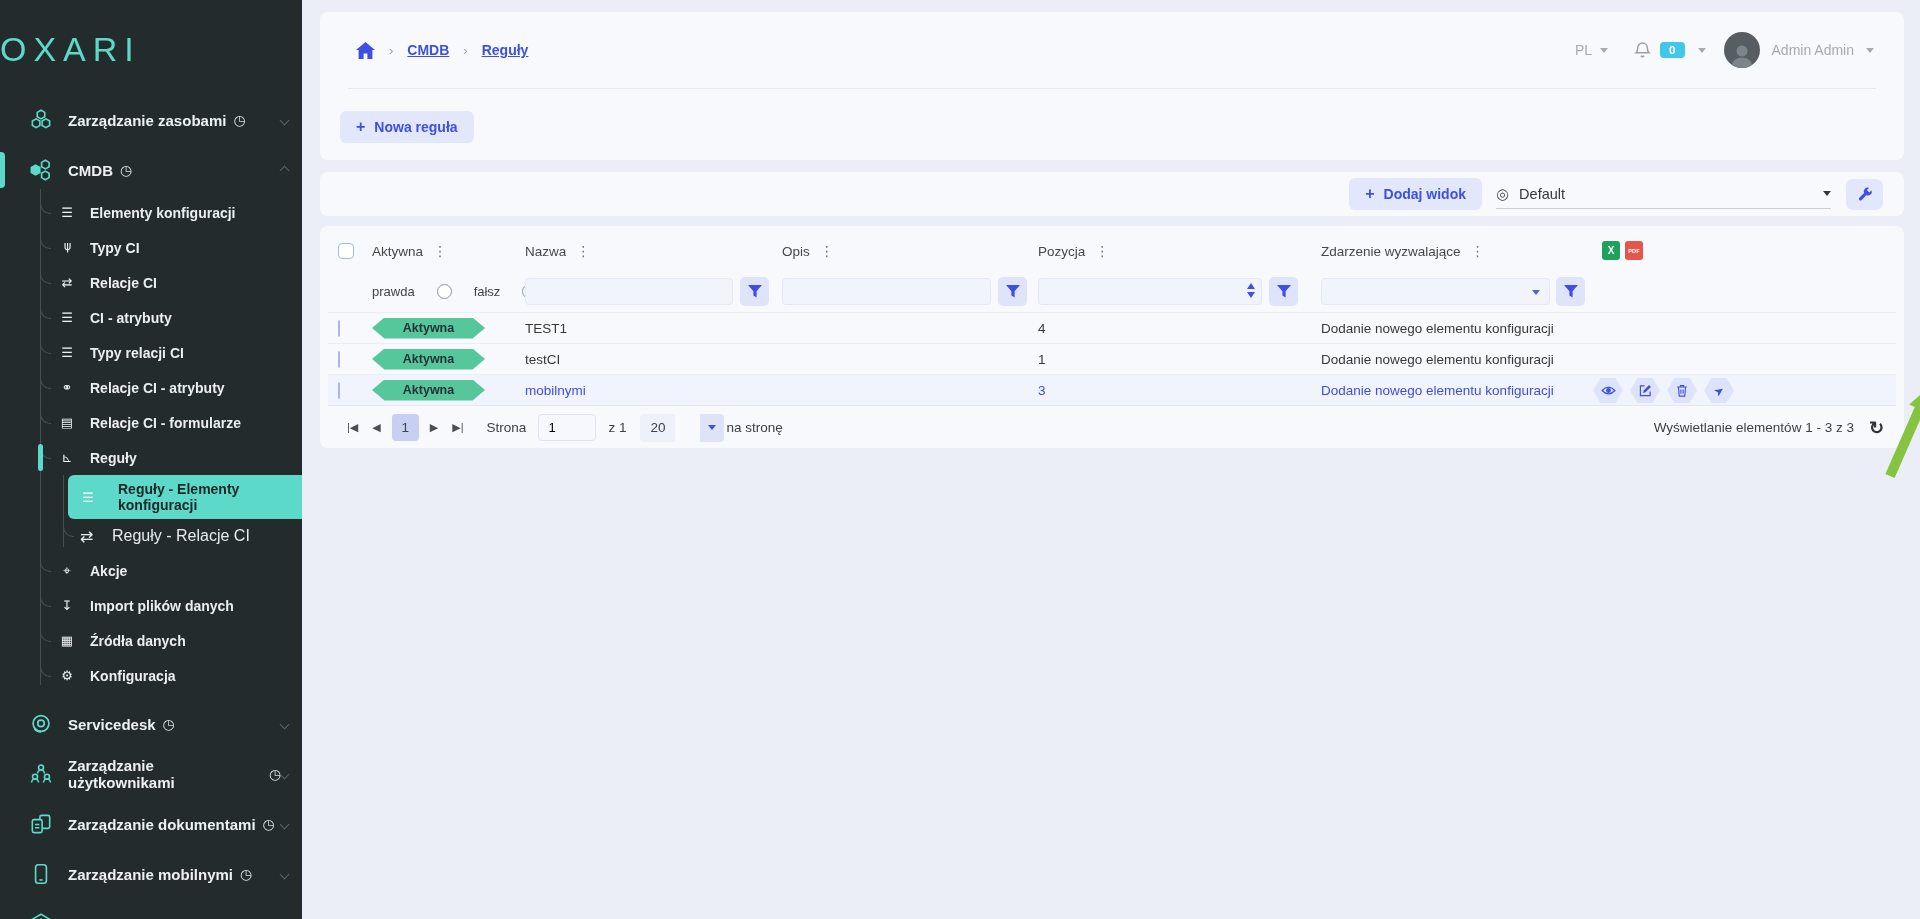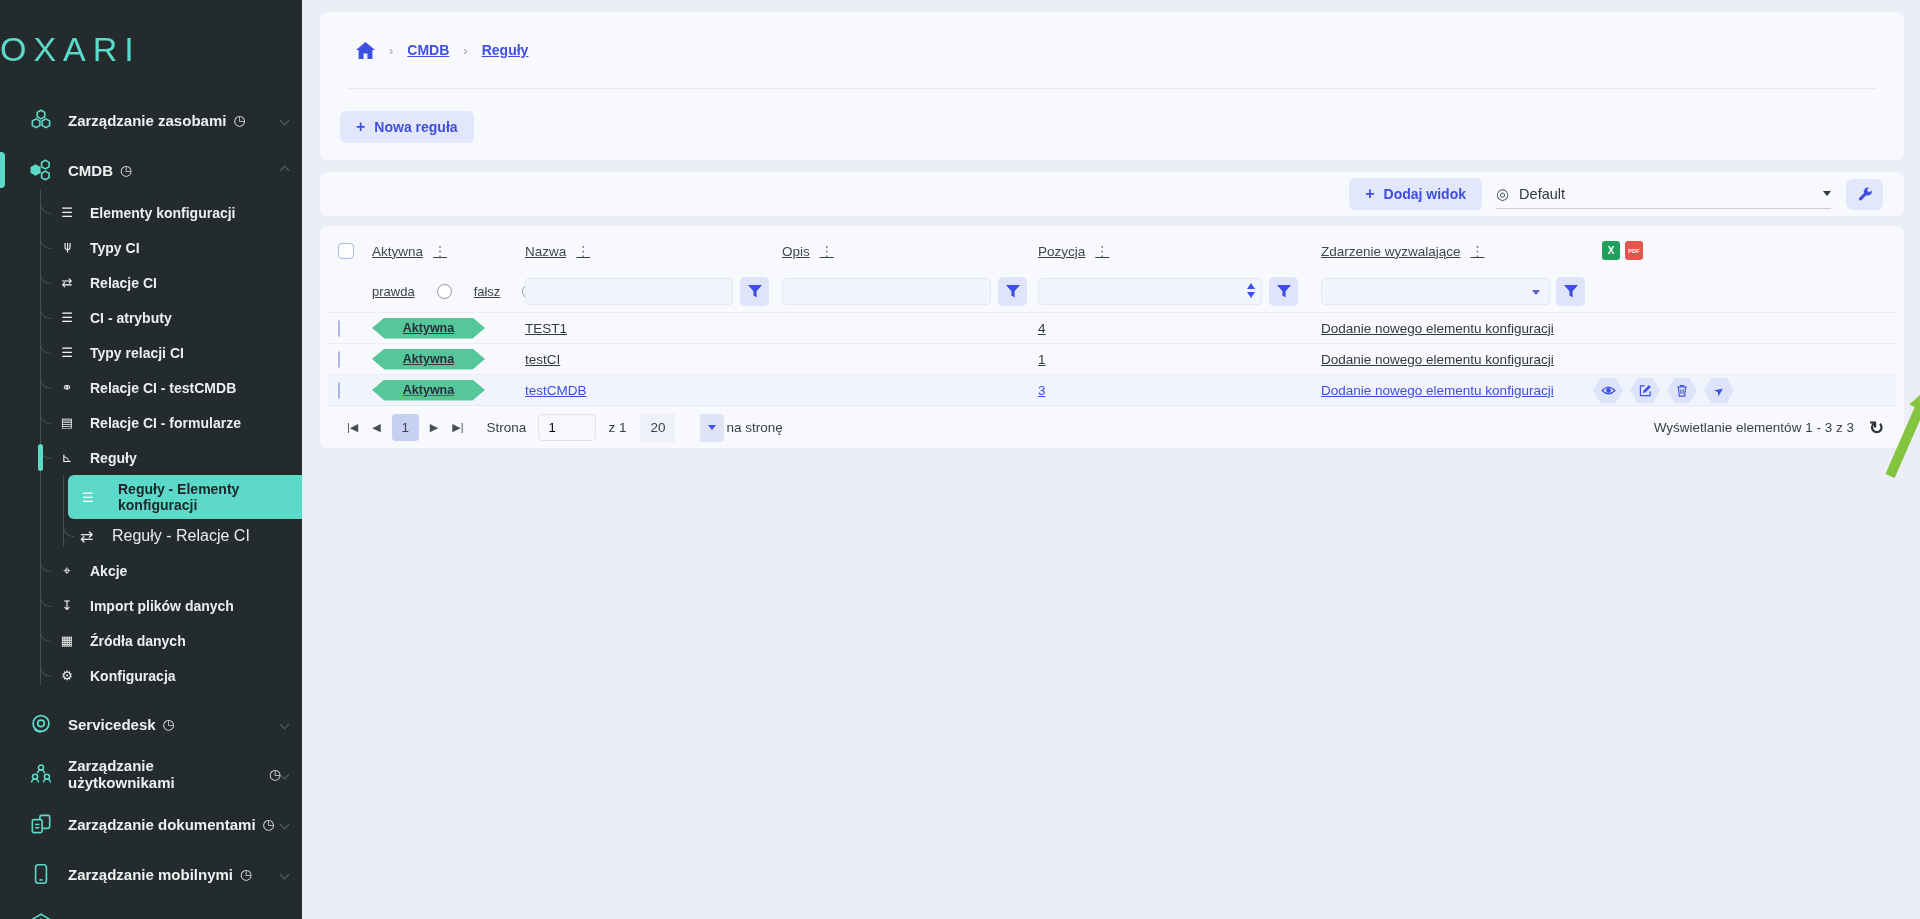--- a/index.html
+++ b/index.html
@@ -54,21 +54,21 @@
   .newrule-row { padding:22px 0 0 20px; }
 
   .card2 { left:18px; top:172px; width:1584px; height:44px; display:flex; align-items:center; justify-content:flex-end; padding-right:21px; }
   .view-select { display:flex; align-items:center; width:335px; height:30px; border-bottom:1px solid #c9cdda; margin-left:14px; cursor:pointer; }
   .view-ic { font-size:15px; color:#4a5056; margin-right:10px; }
   .view-txt { font-size:14.5px; color:#33383d; }
   .view-select .dd-arrow { margin-left:auto; border-top-color:#33383d; }
   .wrench-btn { width:37px; height:31px; background:#e2e7fb; border:none; border-radius:7px; margin-left:15px; display:flex; align-items:center; justify-content:center; cursor:pointer; }
 
   .card3 { left:18px; top:226px; width:1584px; height:222px; padding:6px 8px 0 8px; }
-  .tgrid { display:grid; grid-template-columns:44px 153px 257px 256px 283px 1fr; align-items:center;text-decoration:underline; }
+  .tgrid { display:grid; grid-template-columns:44px 153px 257px 256px 283px 1fr; align-items:center; }
   .thead { height:38px; position:relative; }
   .th { display:flex; align-items:center; font-size:13.5px; color:#43484d; }
   .kebab { color:#6f767c; font-size:14px; margin-left:10px; letter-spacing:0; cursor:pointer; }
   .cb { width:16px; height:16px; border:1.5px solid #aab6e4; border-radius:4px; background:#fff; margin-left:10px; cursor:pointer; }
   .exports { position:absolute; right:253px; top:9px; display:flex; gap:5px; }
   .f-ic { width:18px; height:19px; border-radius:3px; color:#fff; display:flex; align-items:center; justify-content:center; cursor:pointer; }
   .f-xls { background:#1fa15d; font-size:10px; font-weight:700; }
   .f-pdf { background:#e4564c; font-size:5.5px; font-weight:700; letter-spacing:.2px; }
   .frow { height:42px; }
   .fcell { display:flex; align-items:center; }
@@ -162,21 +162,21 @@
       <div class="sub-item">
         <span class="s-icon">☰</span>
         <span class="lbl2">CI - atrybuty</span>
       </div>
       <div class="sub-item">
         <span class="s-icon">☰</span>
         <span class="lbl2">Typy relacji CI</span>
       </div>
       <div class="sub-item">
         <span class="s-icon">⚭</span>
-        <span class="lbl2">Relacje CI - testCMDB</span>
+        <span class="lbl2">Relacje CI - atrybuty</span>
       </div>
       <div class="sub-item">
         <span class="s-icon">▤</span>
         <span class="lbl2">Relacje CI - formularze</span>
       </div>
       <div class="sub-item">
         <span class="reguly-bar"></span>
         <span class="s-icon">⊾</span>
         <span class="lbl2">Reguły</span>
       </div>
@@ -286,20 +286,42 @@
       <span class="home-ic">
         <svg class="ic" width="19" height="17" viewBox="0 0 19 17" fill="#3e4fe2">
           <path d="M9.5 0 L19 8 h-2.6 v9 h-5 v-5.5 h-3.8 V17 h-5 V8 H0 Z"></path>
         </svg>
       </span>
       <span class="bc-sep">›</span>
       <span class="bc-link">CMDB</span>
       <span class="bc-sep">›</span>
       <span class="bc-link" style="font-weight:600;">Reguły</span>
 
+      <div class="tr-cluster">
+        <span class="muted">PL</span>
+        <span class="dd-arrow"></span>
+        <span class="bell-wrap">
+          <span>
+            <svg class="ic" width="17" height="18" viewBox="0 0 17 18" fill="none" stroke="#9aa0a8" stroke-width="1.5">
+              <path d="M8.5 2 a4.8 4.8 0 0 1 4.8 4.8 c0 3.6 1.6 5 1.6 5 H2.1 s1.6 -1.4 1.6 -5 A4.8 4.8 0 0 1 8.5 2 Z"></path>
+              <path d="M7 14.8 a1.6 1.6 0 0 0 3 0" fill="#9aa0a8"></path>
+            </svg>
+          </span>
+          <span class="notif-badge">0</span>
+        </span>
+        <span class="dd-arrow" style="margin-left:13px;"></span>
+        <span class="avatar">
+          <svg class="ic" width="28" height="26" viewBox="0 0 28 26" fill="#7d858a">
+            <circle cx="14" cy="9" r="5.5"></circle>
+            <ellipse cx="14" cy="23" rx="10" ry="7.5"></ellipse>
+          </svg>
+        </span>
+        <span class="muted">Admin Admin</span>
+        <span class="dd-arrow" style="margin-left:12px;"></span>
+      </div>
     </div>
     <div class="divider"></div>
     <div class="newrule-row">
       <button class="btn-lav">
         <span class="plus">+</span>
         <span>Nowa reguła</span>
       </button>
     </div>
   </div>
 
@@ -426,21 +448,21 @@
       <div class="cellv"></div>
       <div class="cellv">1</div>
       <div class="cellv">Dodanie nowego elementu konfiguracji</div>
     </div>
 
     <div class="tgrid drow hl">
       <div><span class="cb"></span></div>
       <div>
           <span class="badge">Aktywna</span>
         </div>
-      <div class="cellv name-link">testCMDB</div>
+      <div class="cellv name-link">mobilnymi</div>
       <div class="cellv"></div>
       <div class="cellv">3</div>
       <div class="cellv">Dodanie nowego elementu konfiguracji</div>
       <div class="actions">
         <button class="hexbtn">
           <span>
             <svg class="ic" width="15" height="11" viewBox="0 0 16 12" fill="none" stroke="#3e4fe2" stroke-width="1.3">
               <path d="M1 6 Q8 -1.5 15 6 Q8 13.5 1 6 Z"></path>
                 <circle cx="8" cy="6" r="2.6" fill="#3e4fe2" stroke="none"></circle>
             </svg>

